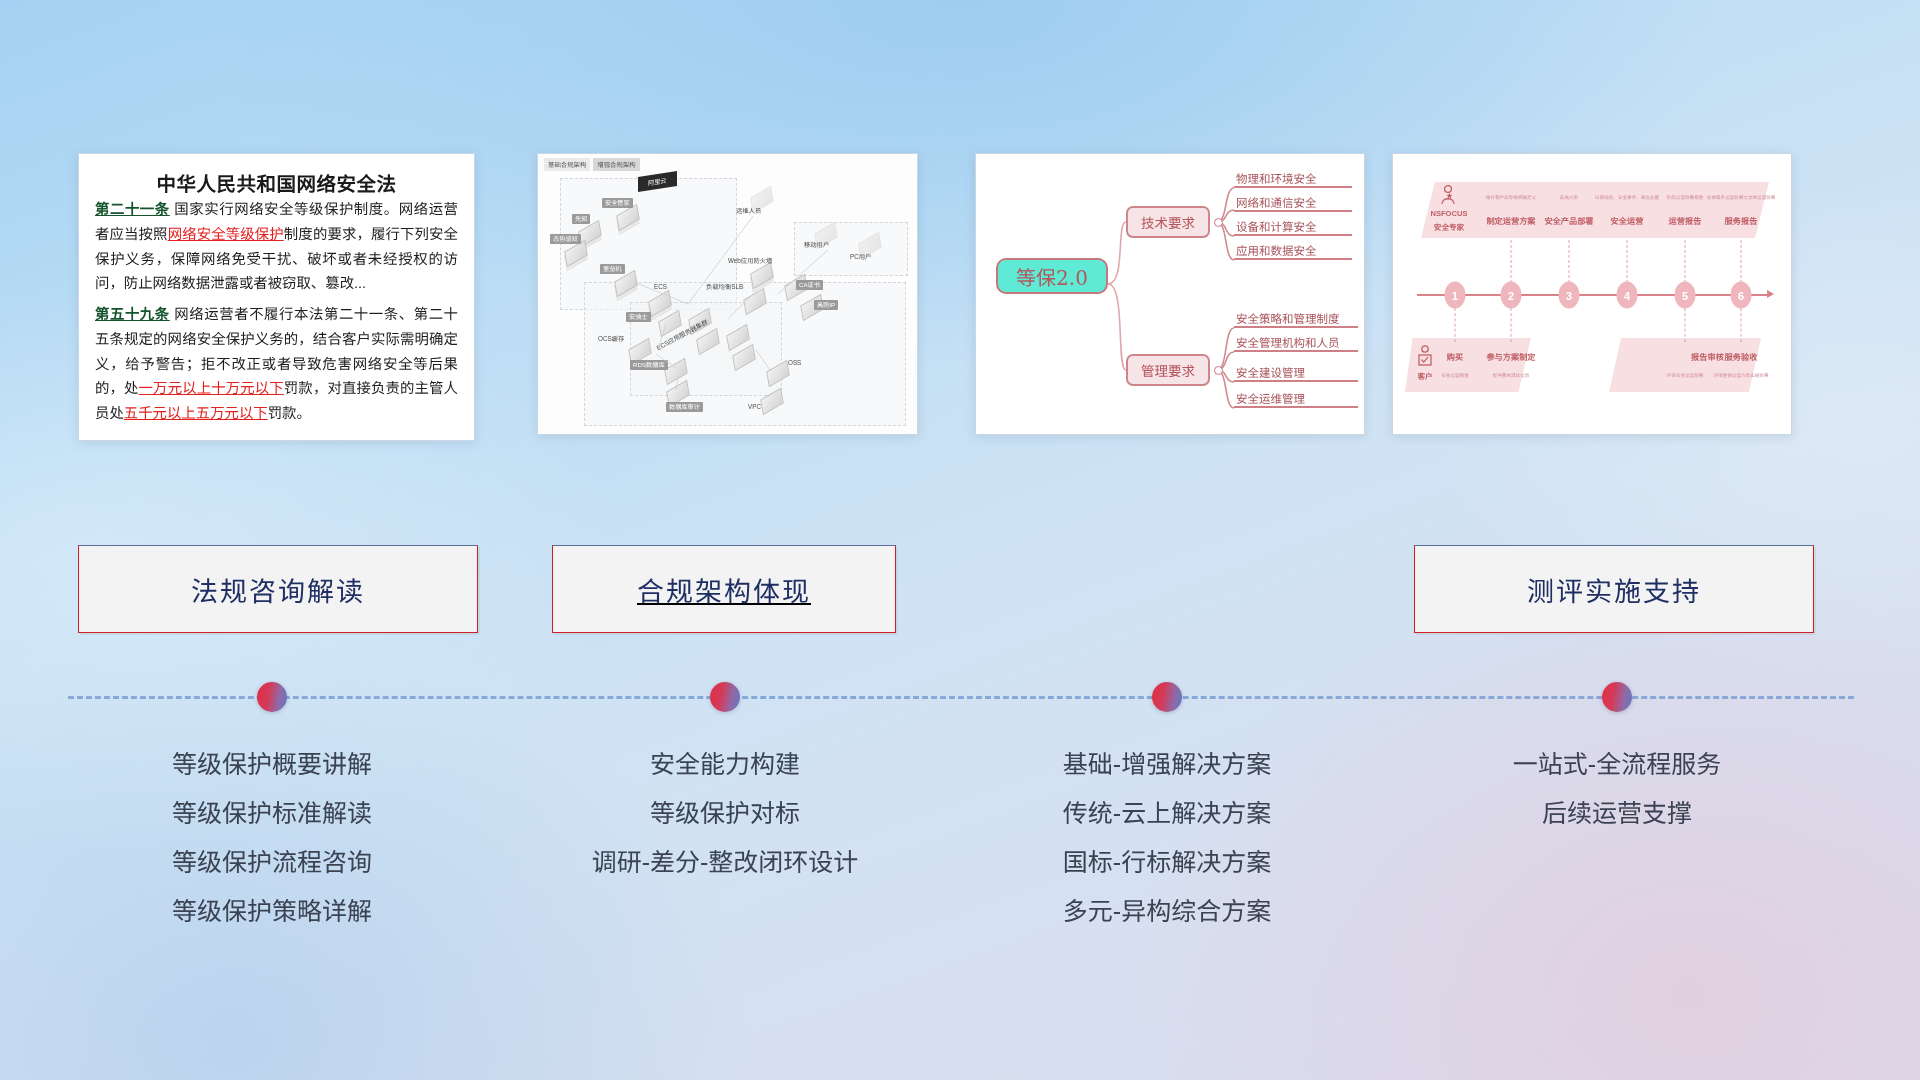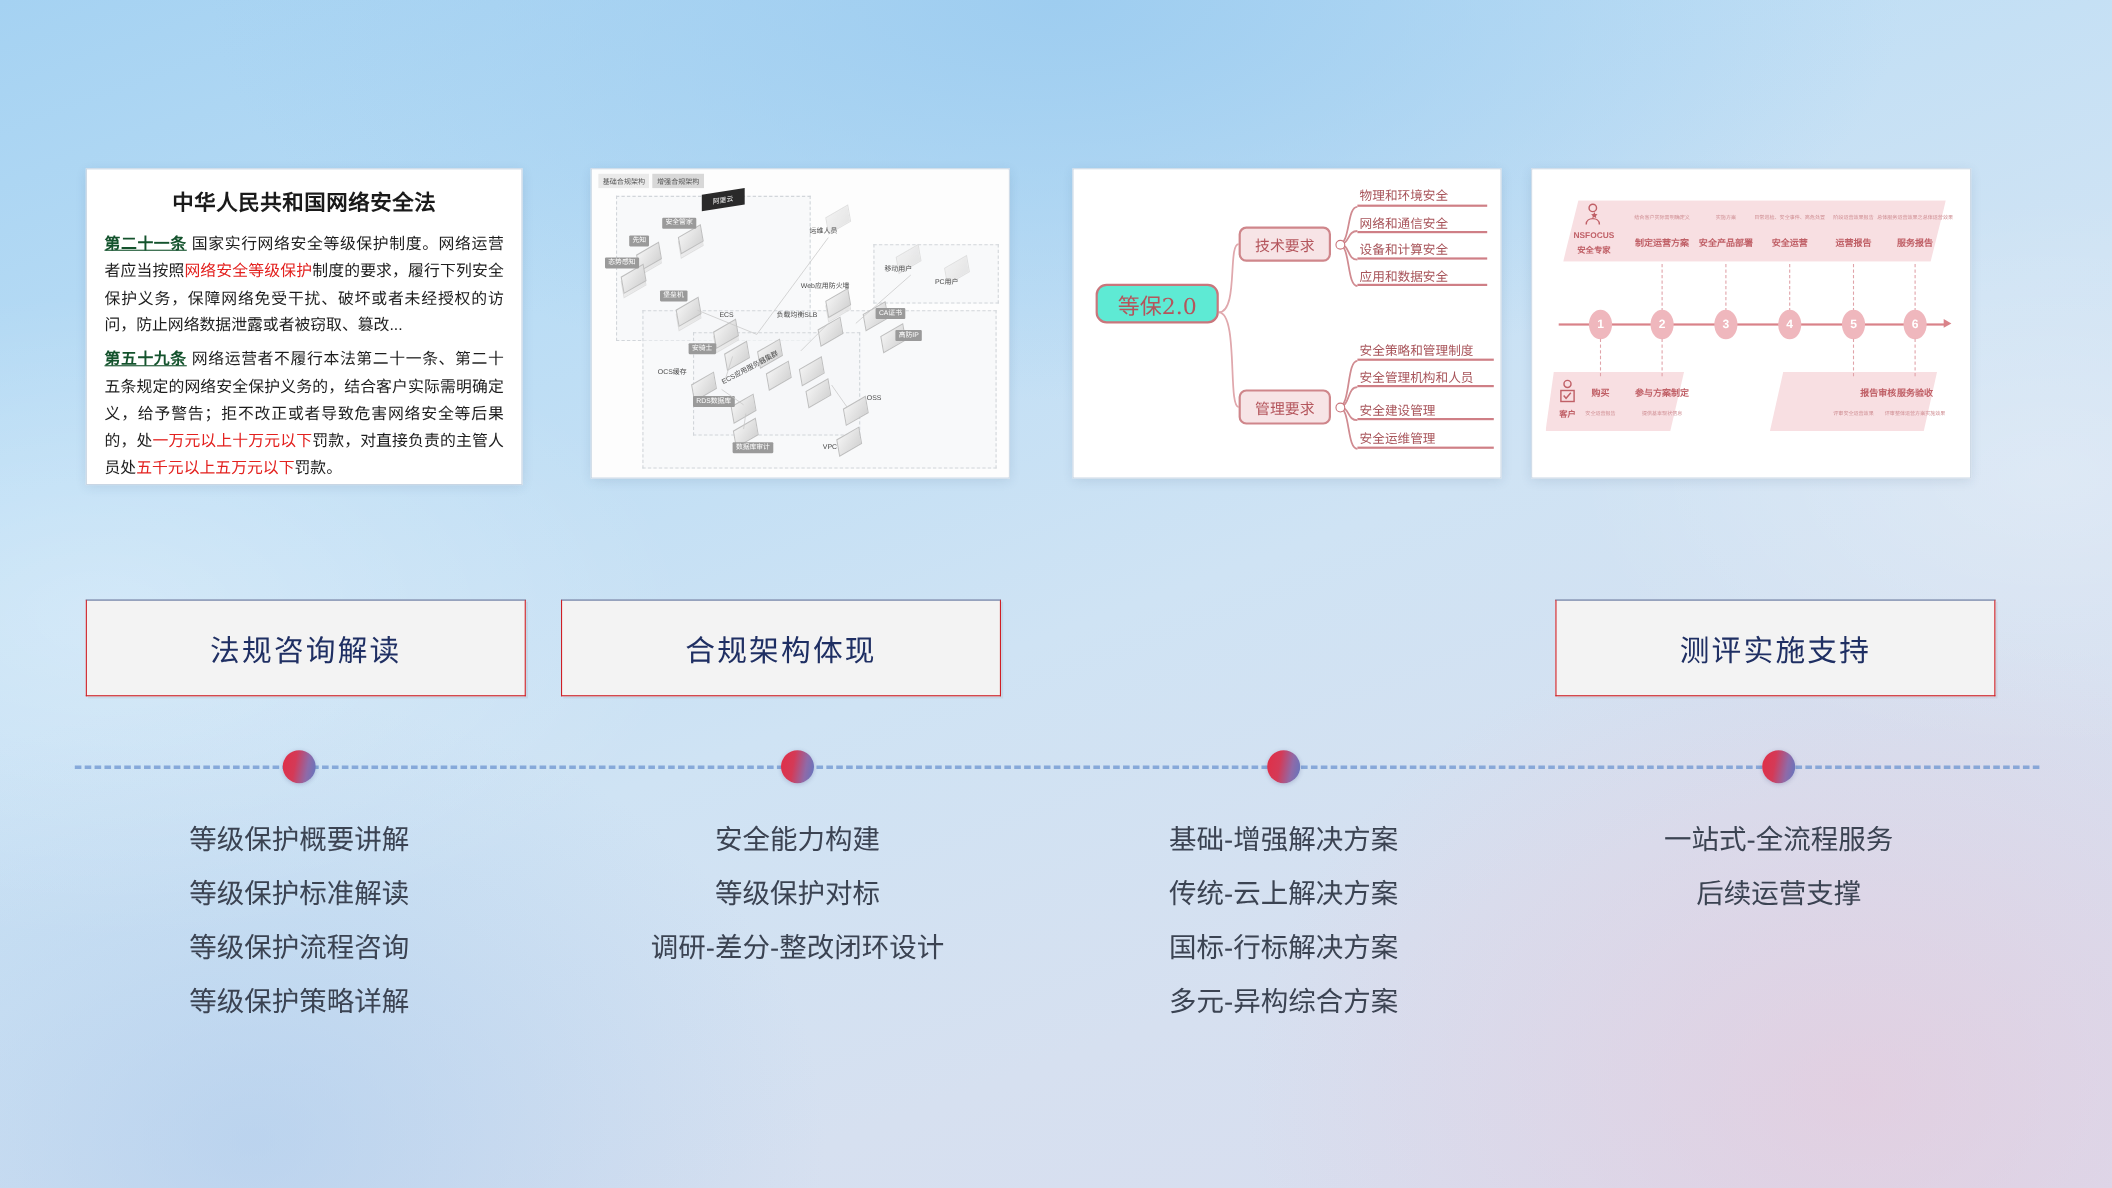--- a/index.html
+++ b/index.html
@@ -65,35 +65,34 @@
     padding: 14px 16px 10px 16px;
     box-sizing: border-box;
     height: 100%;
   }
   .law-title {
     text-align: center;
     font-size: 19.5px;
     font-weight: bold;
     color: #1a1a1a;
     letter-spacing: 0.5px;
-    margin-bottom: 13px;
   }
   .law-p {
     font-size: 14.4px;
     line-height: 1.72;
     color: #1d1d1d;
     text-align: justify;
     margin-bottom: 6px;
   }
   .law-art {
     font-weight: bold;
     color: #14532d;
     text-decoration: underline;
   }
-  .law-hl { color: #e3211f; }
+  .law-hl { color: #e3211f; text-decoration: underline; }
 
   
   .arch {
     position: relative;
     width: 100%;
     height: 100%;
     background: #fdfdfd;
     font-size: 6.2px;
     color: #4b4b4b;
   }
@@ -299,21 +298,21 @@
     align-items: center;
     justify-content: center;
   }
   .headbox span {
     font-size: 27px;
     color: #1f2f63;
     letter-spacing: 2px;
     white-space: nowrap;
   }
   .hb-1 { left: 78px;   width: 400px; }
-  .hb-2 { left: 510px;  width: 400px; }
+  .hb-2 { left: 552px;  width: 344px; text-decoration: underline; }
   .hb-3 { left: 982px;  width: 400px; }
   .hb-4 { left: 1414px; width: 400px; }
 
   
   .tl-line {
     position: absolute;
     left: 68px; top: 696px;
     width: 1786px; height: 0;
     border-top: 3px dashed #6f96d1;
     opacity: .75;

